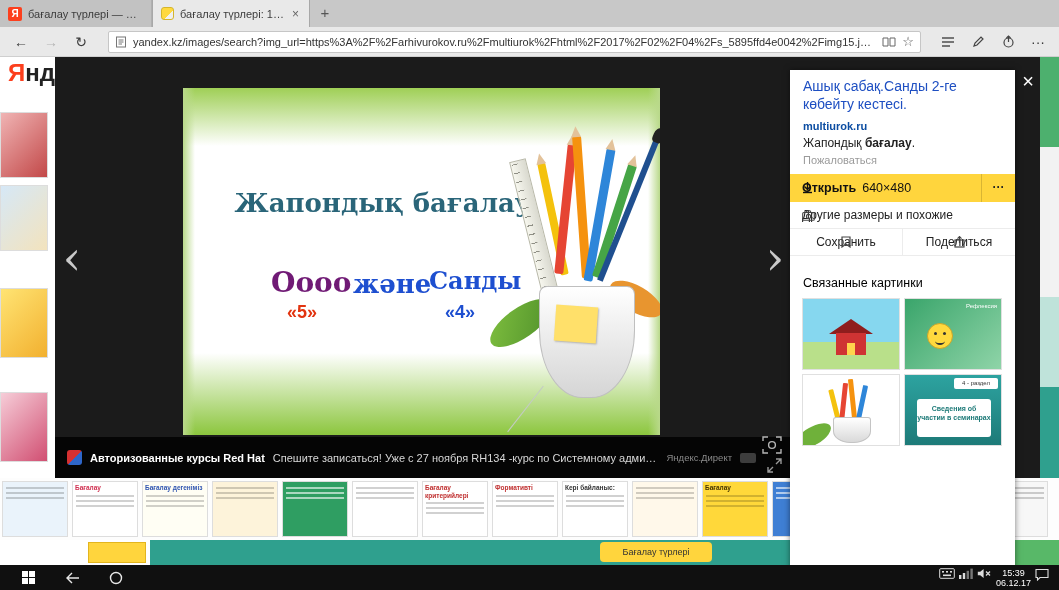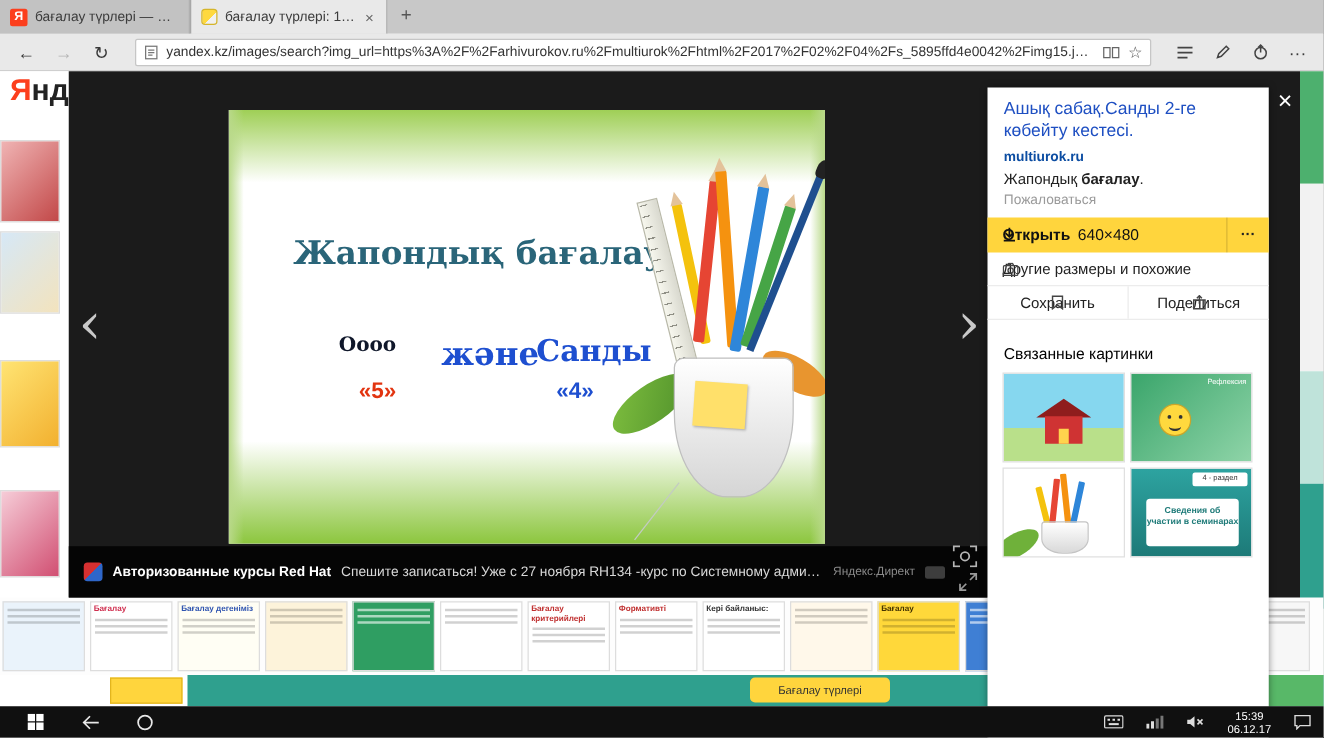--- a/index.html
+++ b/index.html
@@ -51,21 +51,21 @@
   .chev.right{left:705px;}
 
   .slide{position:absolute;left:128px;top:31px;width:477px;height:347px;background:#fff;overflow:hidden;}
   .sg{position:absolute;pointer-events:none;}
   .sg.top{left:0;top:0;width:477px;height:58px;background:linear-gradient(180deg,#9fcf56,rgba(255,255,255,0));}
   .sg.bottom{left:0;bottom:0;width:477px;height:82px;background:linear-gradient(0deg,#8cc63e,rgba(255,255,255,0));}
   .sg.lft{left:0;top:0;width:12px;height:347px;background:linear-gradient(90deg,#b9d98a,rgba(255,255,255,0));}
   .sg.rgt{right:0;top:0;width:12px;height:347px;background:linear-gradient(270deg,#b9d98a,rgba(255,255,255,0));}
   .slide-title{position:absolute;left:30px;top:100px;width:340px;text-align:center;
                font-family:"DejaVu Serif",serif;font-weight:bold;font-size:26px;color:#2a6579;}
-  .w-red{position:absolute;left:88px;top:178px;font-family:"DejaVu Serif",serif;font-weight:bold;font-size:16px;color:#0f172a;}
+  .w-red{position:absolute;left:88px;top:178px;font-family:"DejaVu Serif",serif;font-weight:bold;font-size:28px;color:#701a75;}
   .w-mid{position:absolute;left:170px;top:181px;font-family:"DejaVu Serif",serif;font-weight:bold;font-size:26px;color:#1e4fd0;}
   .w-blue{position:absolute;left:246px;top:178px;font-family:"DejaVu Serif",serif;font-weight:bold;font-size:24px;color:#1e4fd0;}
   .g-red{position:absolute;left:104px;top:214px;font-weight:bold;font-size:18px;color:#e23410;}
   .g-blue{position:absolute;left:262px;top:214px;font-weight:bold;font-size:18px;color:#1e4fd0;}
   .wm-line{position:absolute;left:342px;top:292px;width:1px;height:58px;background:#c3cbc3;transform:rotate(38deg);}
 
   .illus{position:absolute;left:330px;top:48px;width:146px;height:290px;}
   .illus *{position:absolute;}
   .ruler{left:14px;top:22px;width:17px;height:150px;background:linear-gradient(90deg,#f7f7ee,#d9d9cf);
          border:1px solid #b9b9a9;transform:rotate(-14deg);}
@@ -166,21 +166,21 @@
   .bs-pill{left:450px;top:2px;width:112px;height:20px;background:var(--accent_yellow,#ffd53d);border-radius:4px;
            font-size:9px;line-height:20px;text-align:center;color:#333;}
   .bs-white{left:705px;top:0;width:135px;height:25px;background:#f4fbf8;color:#1d8a78;font-weight:bold;
             font-size:10px;line-height:25px;text-align:center;}
   .bs-green{left:842px;top:0;width:67px;height:25px;background:#58b868;}
 
   
   .taskbar{position:absolute;left:0;top:565px;width:1059px;height:25px;background:#101010;
            display:flex;align-items:center;padding:0 6px;gap:0;z-index:70;}
   .tk-btn{width:44px;height:25px;display:flex;align-items:center;justify-content:center;flex:none;}
-  .tray{margin-left:auto;display:flex;align-items:center;gap:18px;padding-right:4px;padding-left:29px;}
+  .tray{margin-left:auto;display:flex;align-items:flex-start;gap:4px;padding-right:4px;padding-left:29px;}
   .clock{color:#fff;font-size:9px;line-height:10px;text-align:center;}
   svg{display:block;}
 </style>
 </head>
 <body>
 
 <div class="screen">
 
   <div class="tabbar">
     <div class="tab inactive">

